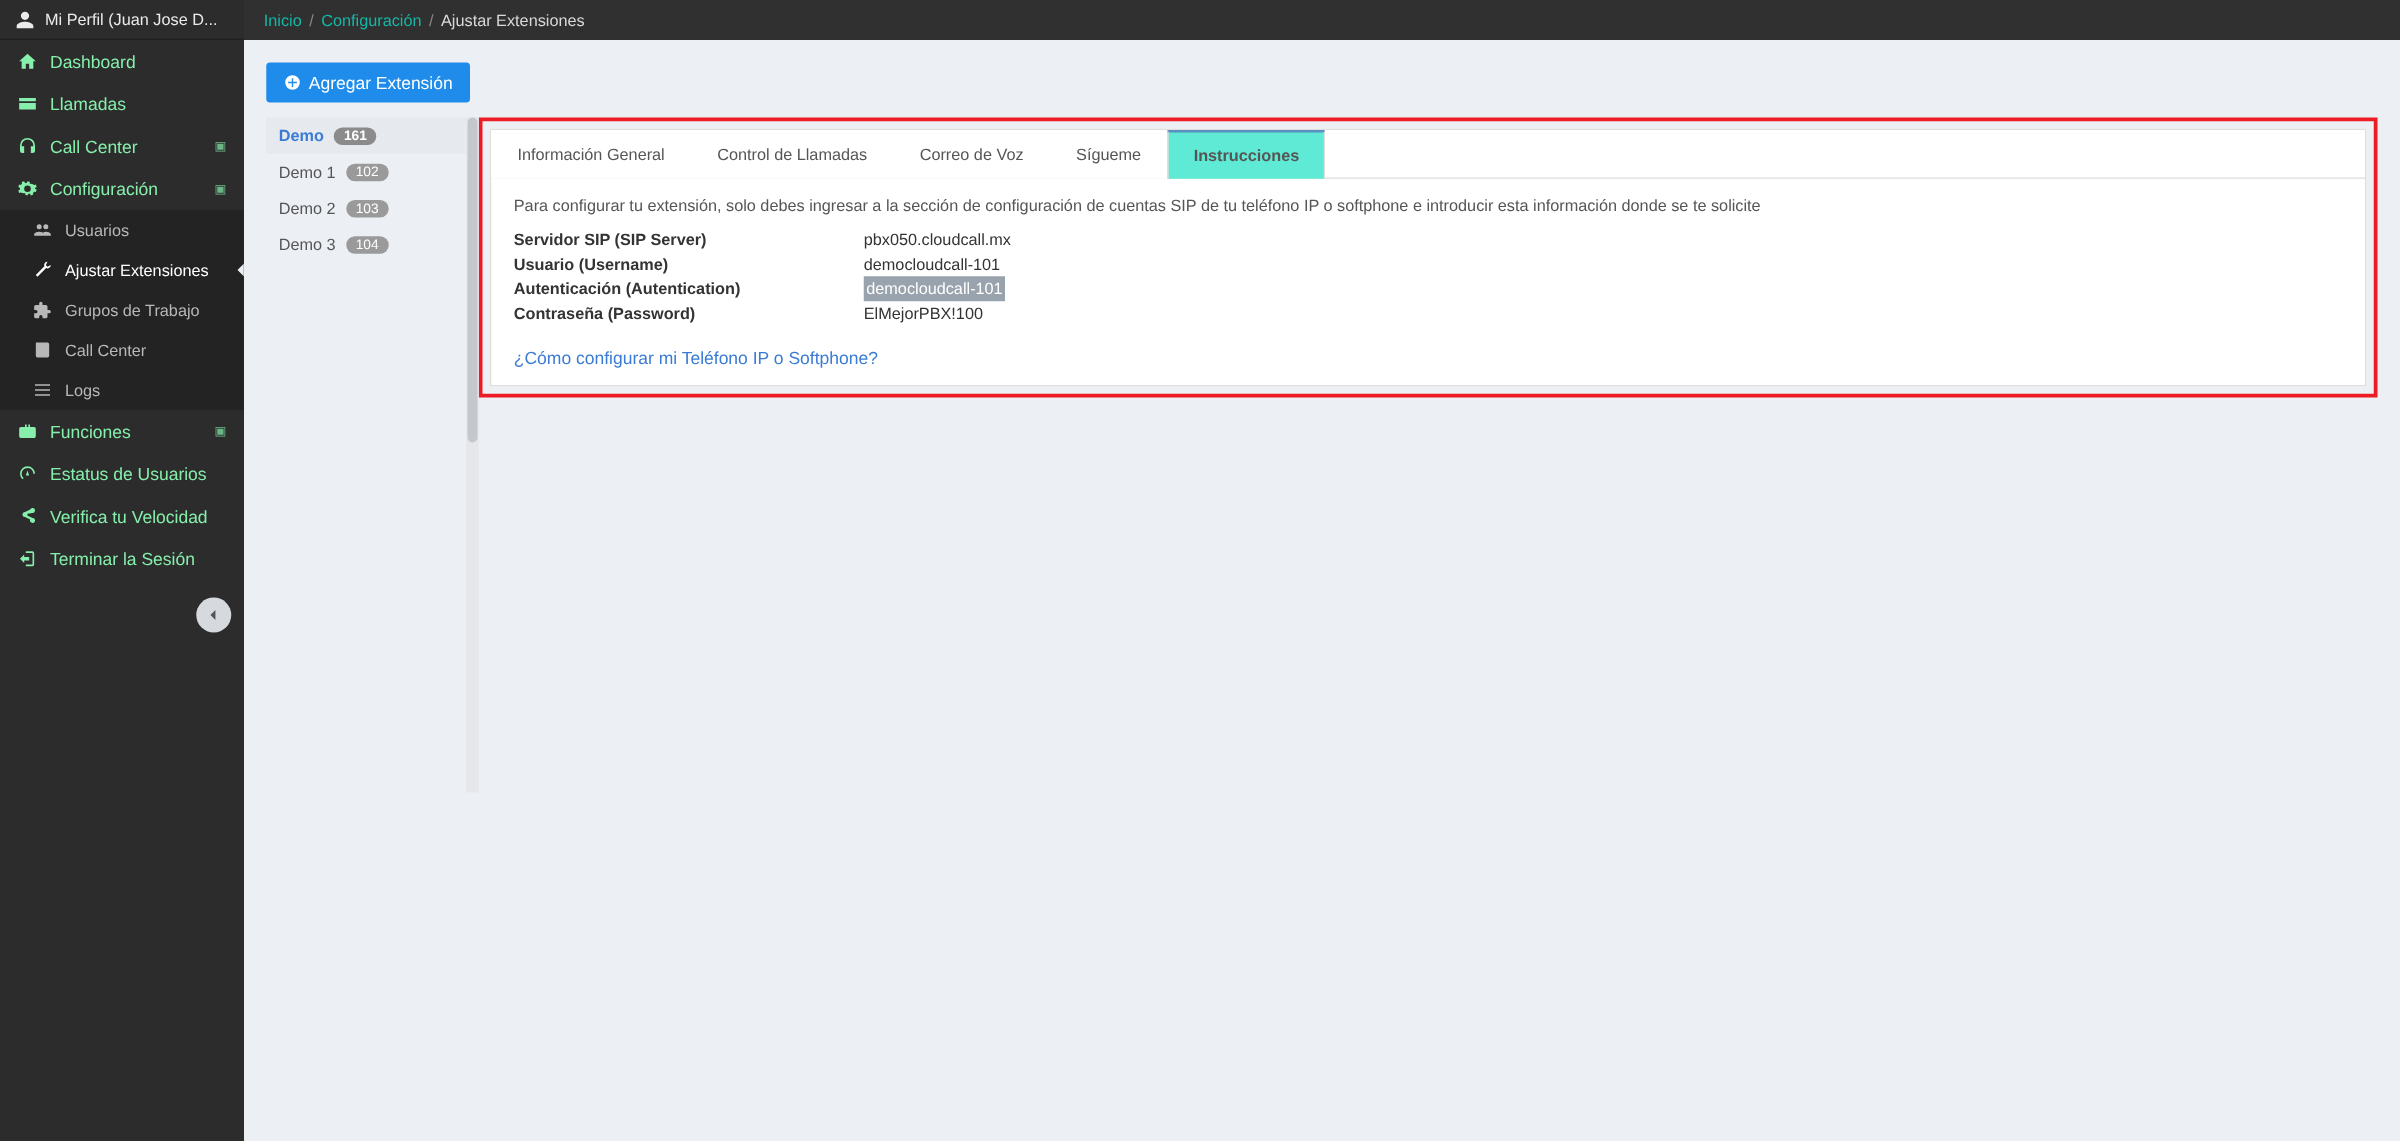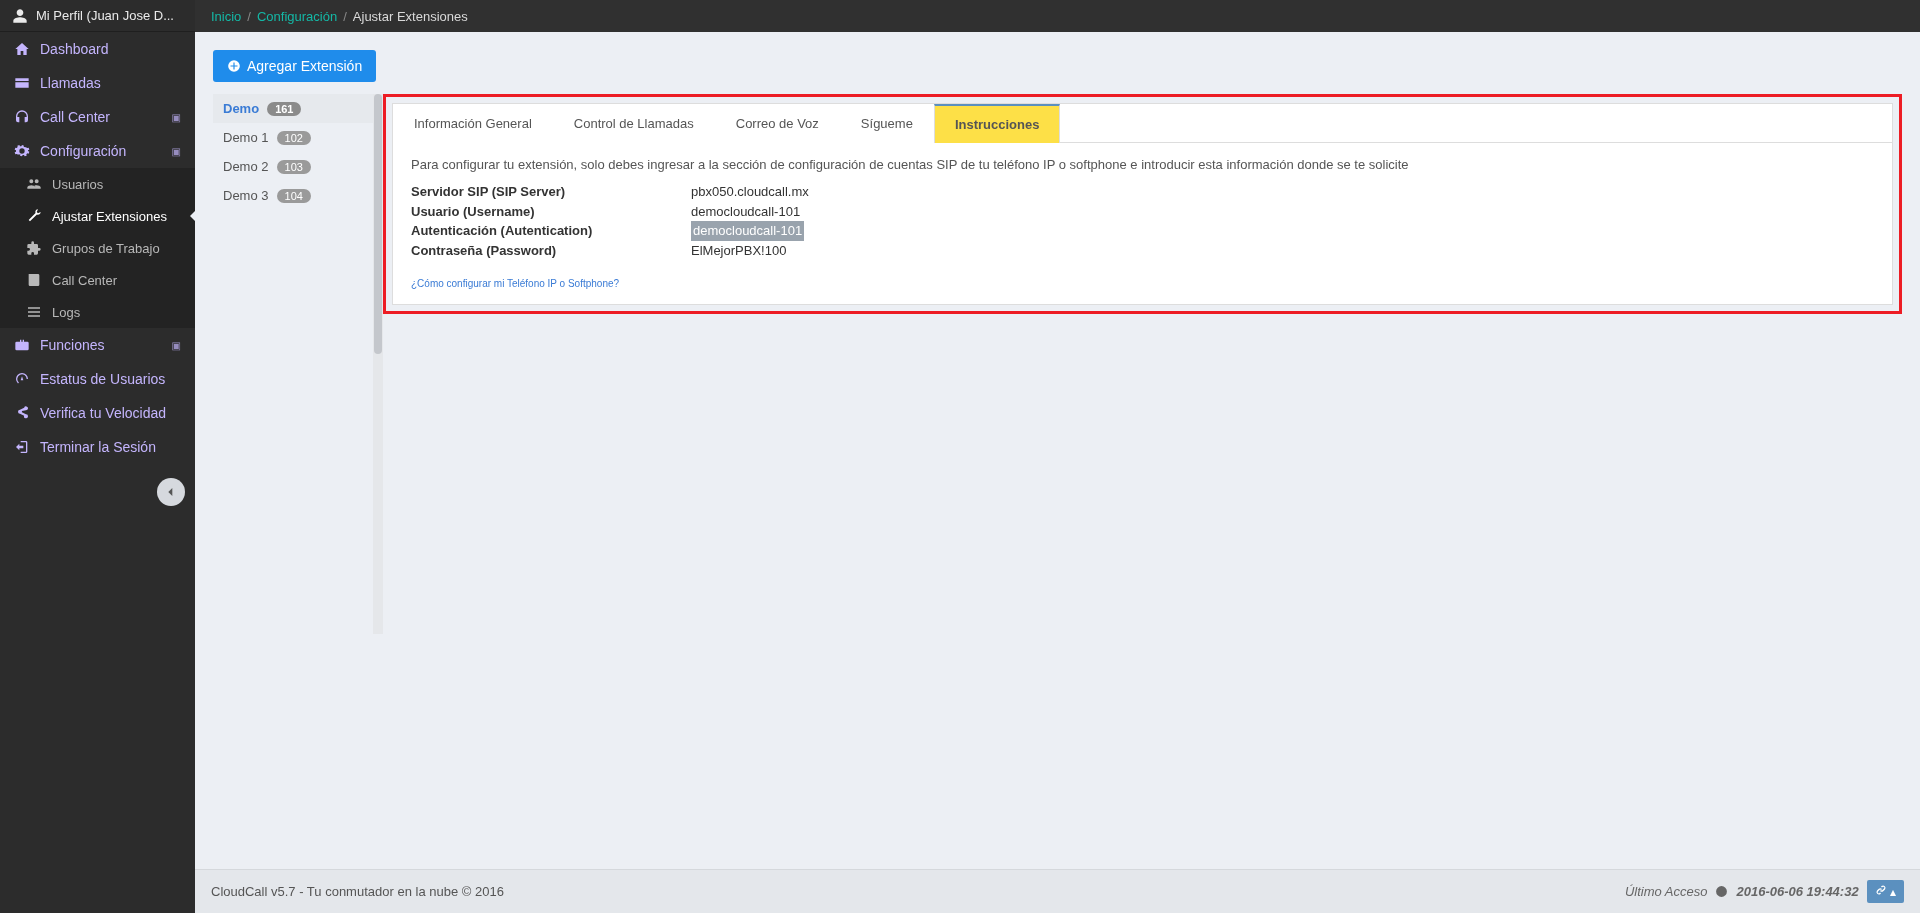--- a/index.html
+++ b/index.html
@@ -9,21 +9,21 @@
 
 .sidebar { position:fixed; left:0; top:0; bottom:0; width:195px; background:#2c2c2c; color:#c8c8c8; overflow:hidden; }
 .content { margin-left:195px; min-height:100%; display:flex; flex-direction:column; }
 
 
 .profile { padding:8px 12px; font-size:13px; color:#eaeaea; background:#2c2c2c; border-bottom:1px solid #1f1f1f; display:flex; align-items:center; gap:8px; height:32px;text-align:center; }
 
 
 .nav { list-style:none; }
 .nav > li { display:block; }
-.nav > li > a { display:flex; align-items:center; gap:10px; padding:9px 14px; color:#c4b5fd; text-decoration:none; font-size:14px; position:relative; }
+.nav > li > a { display:flex; align-items:center; gap:10px; padding:9px 14px; color:#86efac; text-decoration:none; font-size:14px; position:relative; }
 .nav > li.section-head > a { font-size:14px; }
 .nav .expand-ico { margin-left:auto; font-size:10px; opacity:.7; }
 .subnav { list-style:none; background:#232323; }
 .subnav li a { display:flex; align-items:center; gap:10px; padding:8px 14px 8px 26px; color:#b8b8b8; text-decoration:none; font-size:13px; position:relative; }
 .subnav li.active a { color:#fff; }
 .subnav li.active a::after { content:""; position:absolute; right:-1px; top:50%; transform:translateY(-50%); border:6px solid transparent; border-right-color:#eceff4; }
 .collapse-btn { margin:14px 10px 0 auto; width:28px; height:28px; background:#d6d9de; border-radius:50%; color:#555; display:flex; align-items:center; justify-content:center; font-size:14px; }
 
 
 .crumbbar { background:#303030; color:#bdbdbd; padding:8px 16px; font-size:13px; height:32px; display:flex; align-items:center; }
@@ -46,29 +46,29 @@
 
 .scrollbar-fake { position:absolute; top:0; right:-10px; width:10px; bottom:0; background:#e5e7ea; }
 .scrollbar-thumb { position:absolute; left:1px; right:1px; top:0; height:260px; background:#c4c7cc; border-radius:4px; }
 
 
 .panel-wrap { flex:1; }
 .panel-outline { border:3px solid #ed1c24; padding:6px; background:#fff0; }
 .panel { background:#fff; border:1px solid #ddd; }
 .tabs { display:flex; background:#fff; border-bottom:1px solid #ddd; }
 .tabs .tab { padding:11px 20px; font-size:13px; color:#555; cursor:pointer; background:#fff; border:1px solid transparent; border-bottom:none; margin-bottom:-1px; }
-.tabs .tab.active { font-weight:bold; border-color:#ddd; border-top:2px solid #5b90bf; background:#fde047; }
+.tabs .tab.active { font-weight:bold; border-color:#ddd; border-top:2px solid #5b90bf; background:#5eead4; }
 
 .tab-body { padding:14px 18px; }
 .intro { font-size:13px; color:#555; margin-bottom:10px; }
 .kvrow { display:flex; font-size:13px; color:#333; line-height:1.5; }
 .kvrow .k { width:280px; font-weight:bold; }
 .kvrow .v { color:#333; }
 .kvrow .v.hl { background:#99a3ad; color:#fff; padding:0 2px; }
-.helplink { margin-top:18px; display:inline-block; color:#3a7bd5; text-decoration:none; font-size:10px; }
+.helplink { margin-top:18px; display:inline-block; color:#3a7bd5; text-decoration:none; font-size:14px; }
 
 
 .footer { background:#e4e7eb; border-top:1px solid #d5d8dc; padding:10px 16px; font-size:13px; color:#555; display:flex; align-items:center; justify-content:space-between; }
 .footer-right { display:flex; align-items:center; gap:8px; font-style:italic; color:#666; }
 .footer-btn { background:#5b90bf; color:#fff; padding:4px 8px; border-radius:2px; font-size:12px; font-style:normal; }
 
 
 .ico { width:16px; height:16px; display:inline-block; flex:0 0 auto; }
 .ico svg { width:100%; height:100%; fill:currentColor; }
 
@@ -275,28 +275,13 @@
                   <div class="v">ElMejorPBX!100</div>
                 </div>
               <a href="#" class="helplink">¿Cómo configurar mi Teléfono IP o Softphone?</a>
             </div>
           </div>
         </div>
       </div>
     </div>
   </div>
 
-  <div class="footer">
-    <div>CloudCall v5.7 - Tu conmutador en la nube © 2016</div>
-    <div class="footer-right">
-      <span>Último Acceso</span>
-      <span class="ico" style="width:13px;height:13px"><svg viewBox="0 0 24 24">
-            <path d="M12 2a10 10 0 100 20 10 10 0 000-20zm1 10V6h-2v8h6v-2z"></path>
-          </svg></span>
-      <b style="font-style:italic">2016-06-06 19:44:32</b>
-      <span class="footer-btn">
-        <span class="ico" style="width:12px;height:12px"><svg viewBox="0 0 24 24">
-              <path fill="#fff" d="M10 14a5 5 0 007 0l3-3a5 5 0 00-7-7l-1 1 2 2 1-1a2 2 0 113 3l-3 3a2 2 0 01-3 0zM14 10a5 5 0 00-7 0l-3 3a5 5 0 007 7l1-1-2-2-1 1a2 2 0 11-3-3l3-3a2 2 0 013 0z"></path>
-            </svg></span> ▴
-      </span>
-    </div>
-  </div>
 </div>
 
 </body></html>

